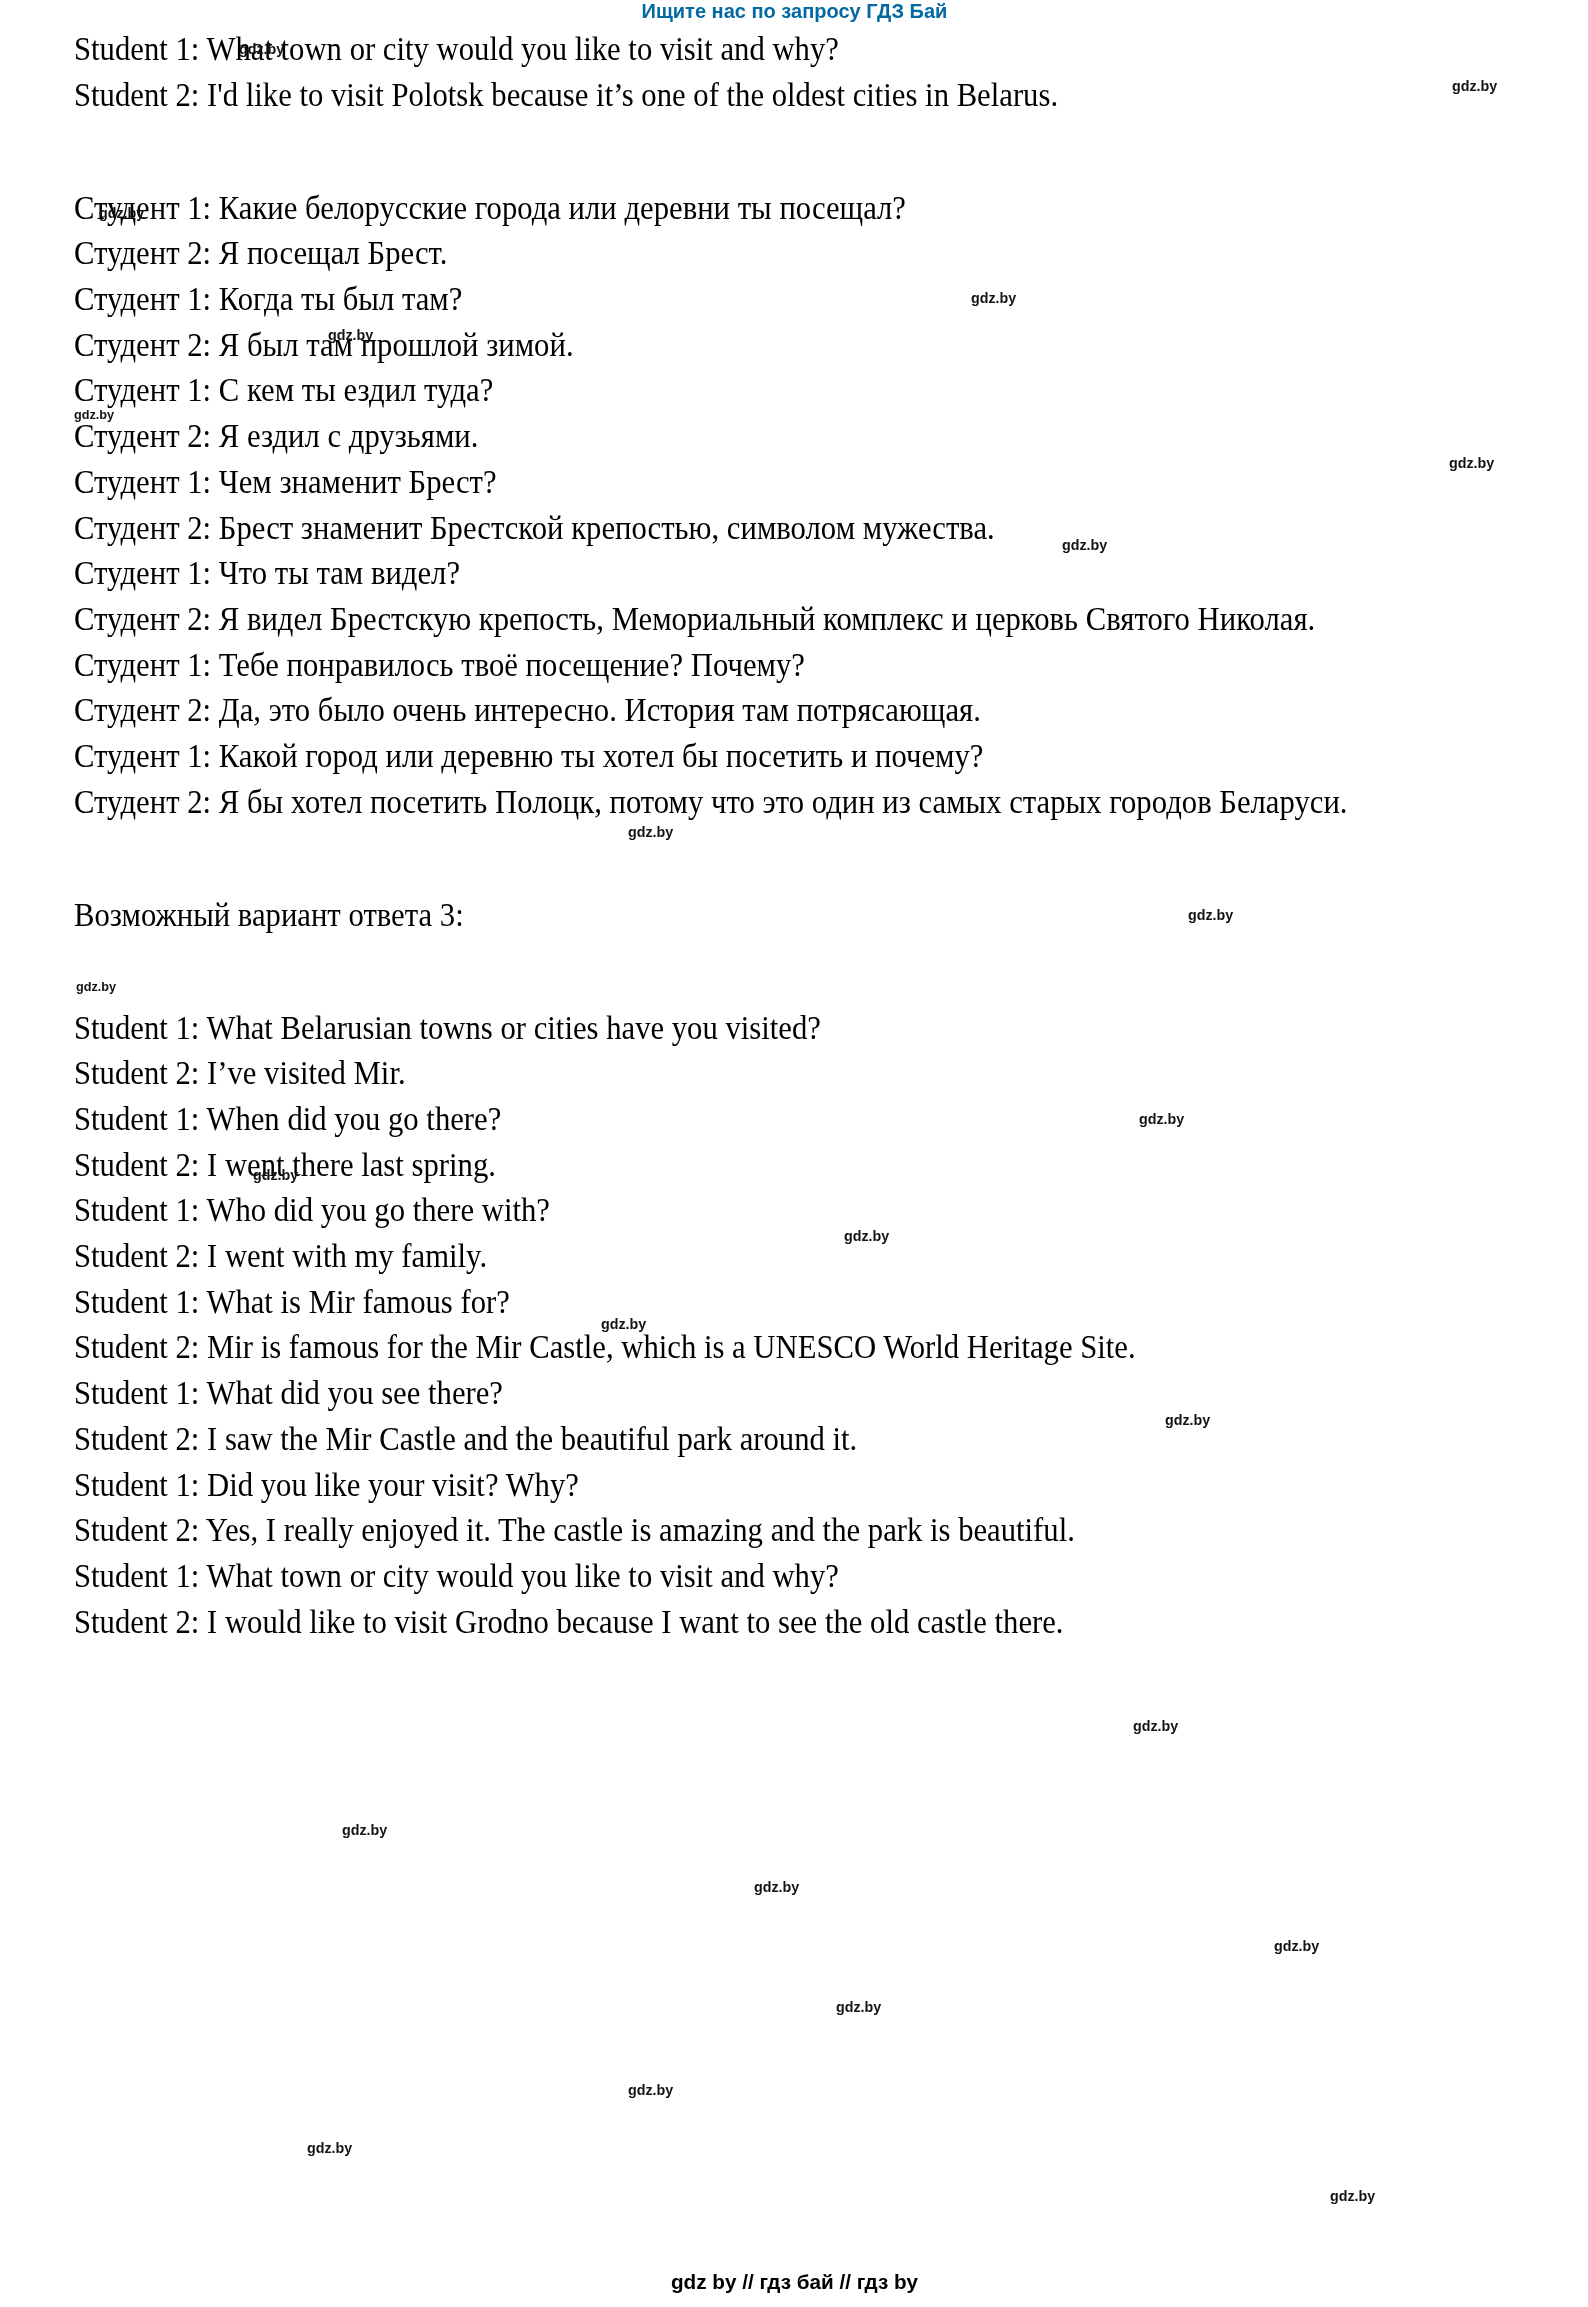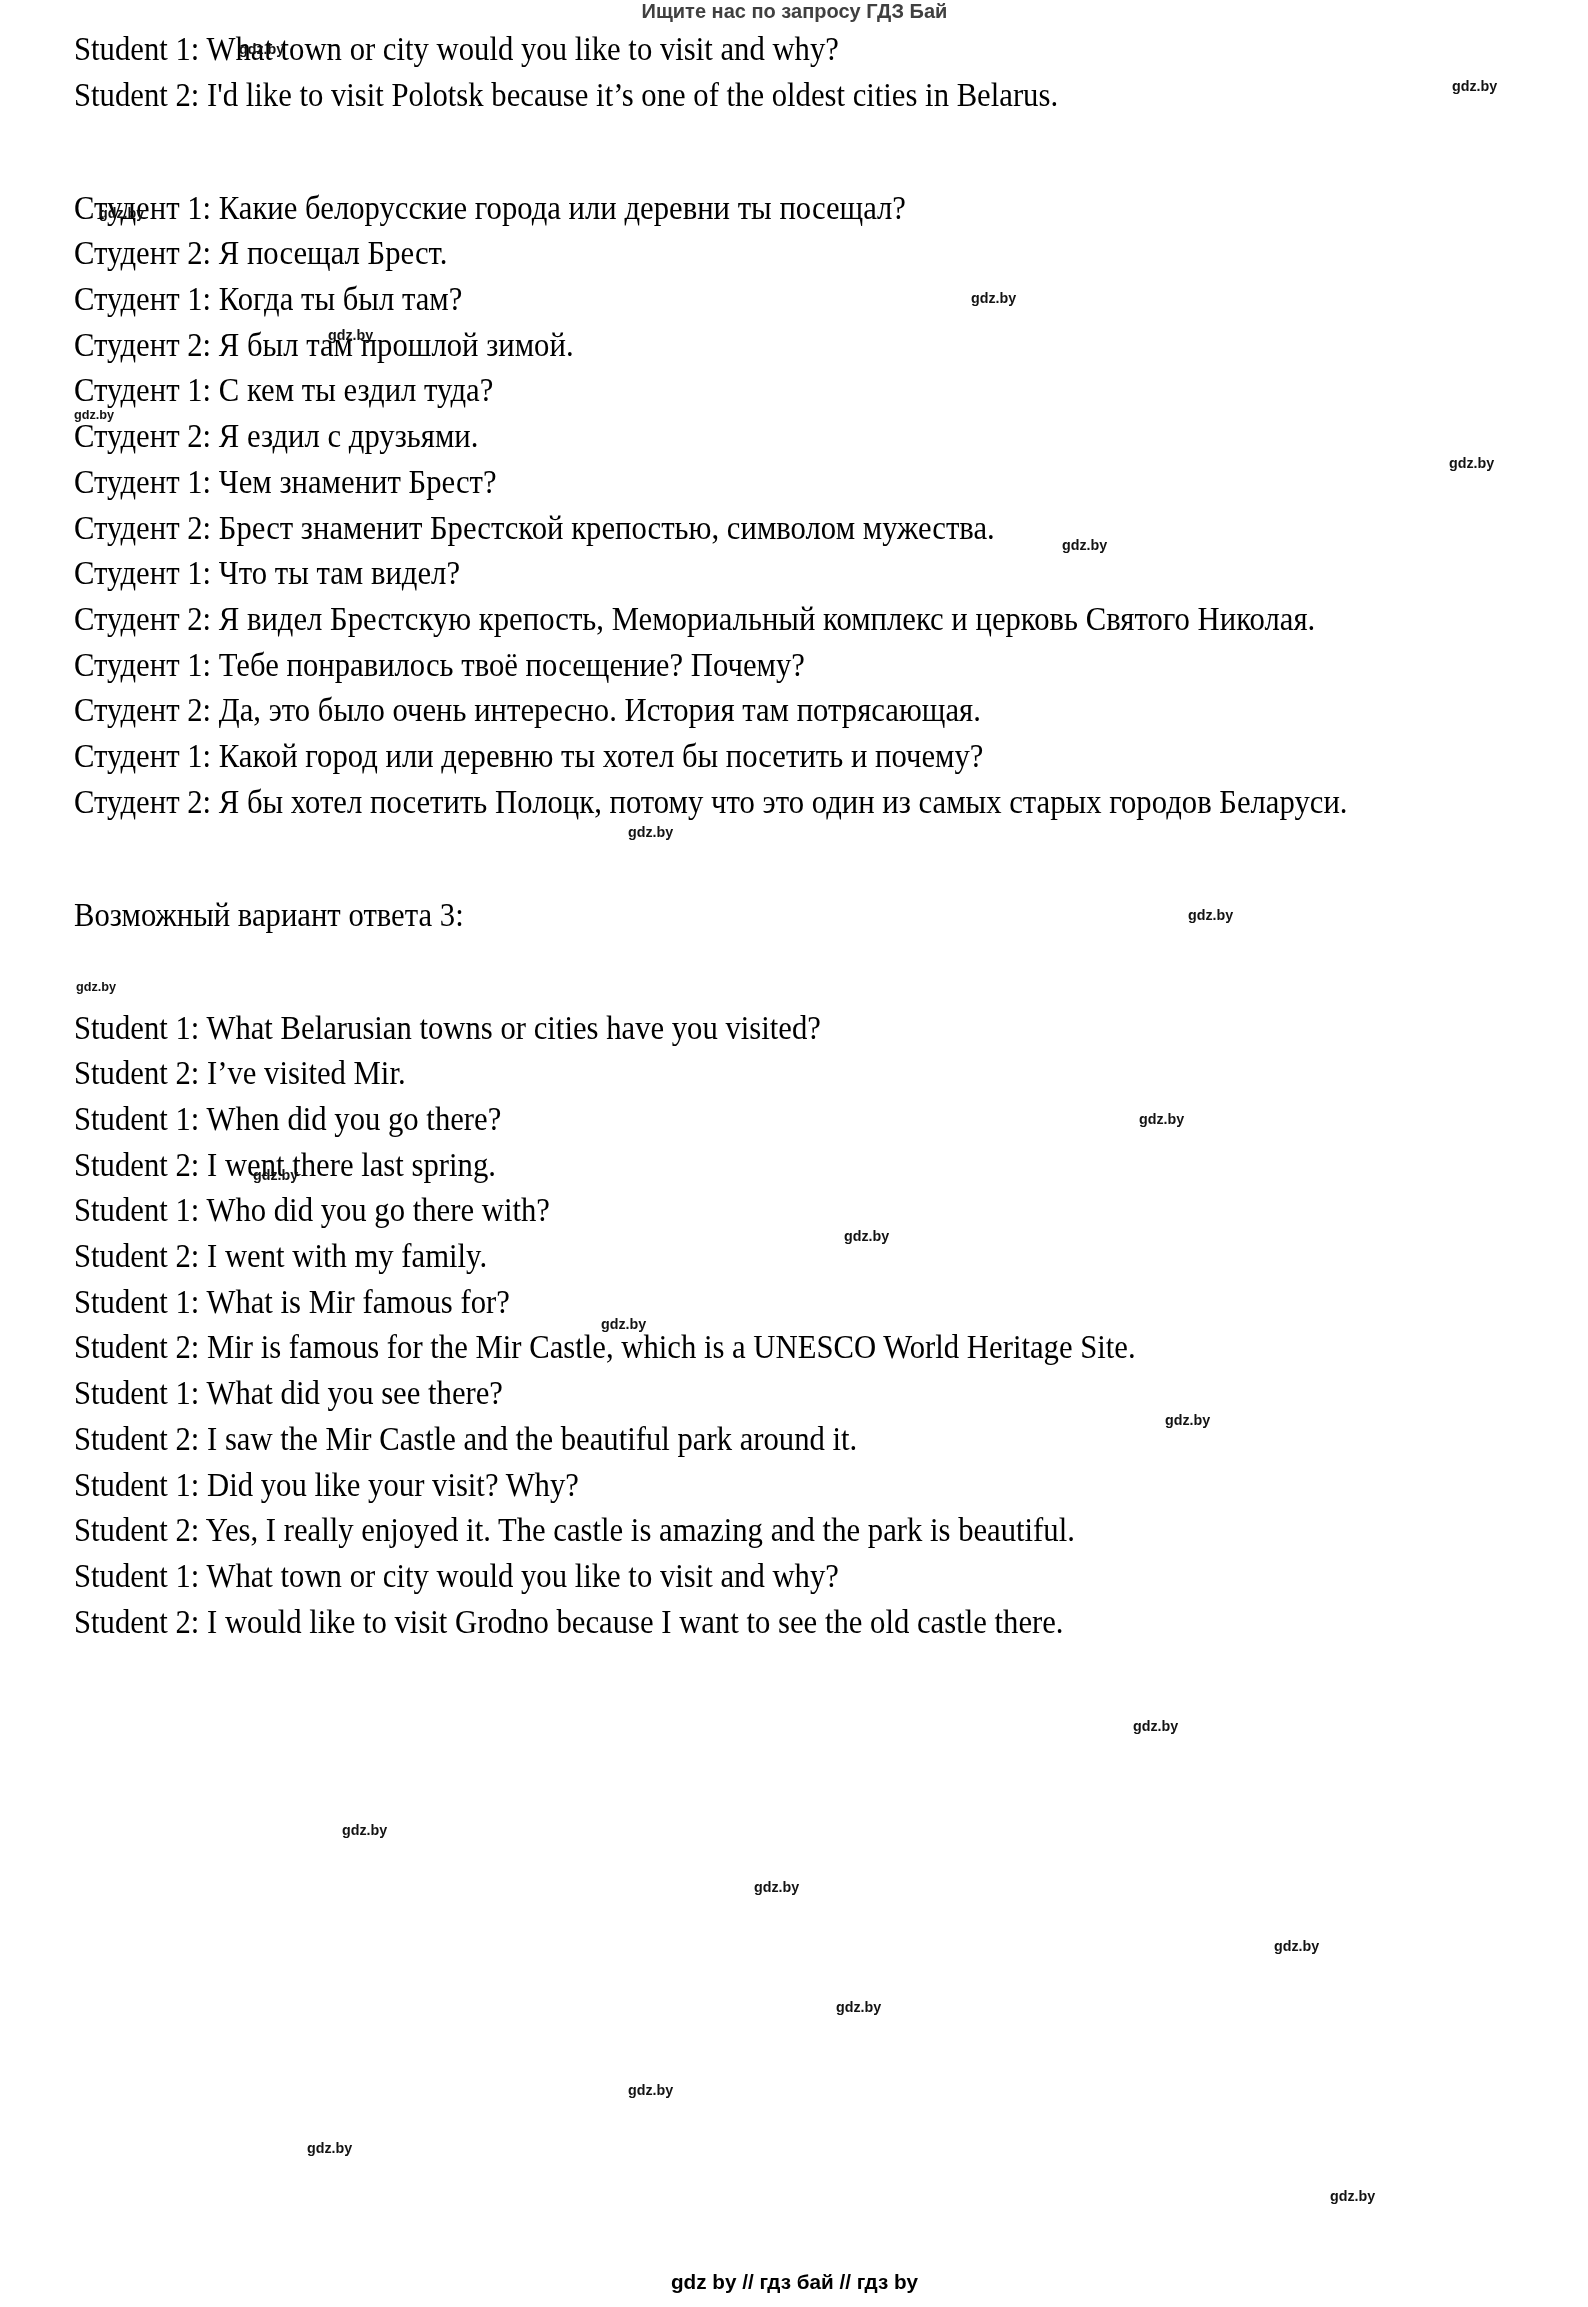--- a/index.html
+++ b/index.html
@@ -19,21 +19,21 @@
   
   .promo-banner {
     position: absolute;
     top: 0px;
     left: 0;
     width: 100%;
     text-align: center;
     font-family: "Liberation Sans", "DejaVu Sans", sans-serif;
     font-size: 20px;
     font-weight: bold;
-    color: #404040;
+    color: #0369a1;
     letter-spacing: 0px;
     white-space: nowrap;
   }
 
   
   .promo-footer {
     position: absolute;
     bottom: 12.7px;
     left: 0;
     width: 100%;

